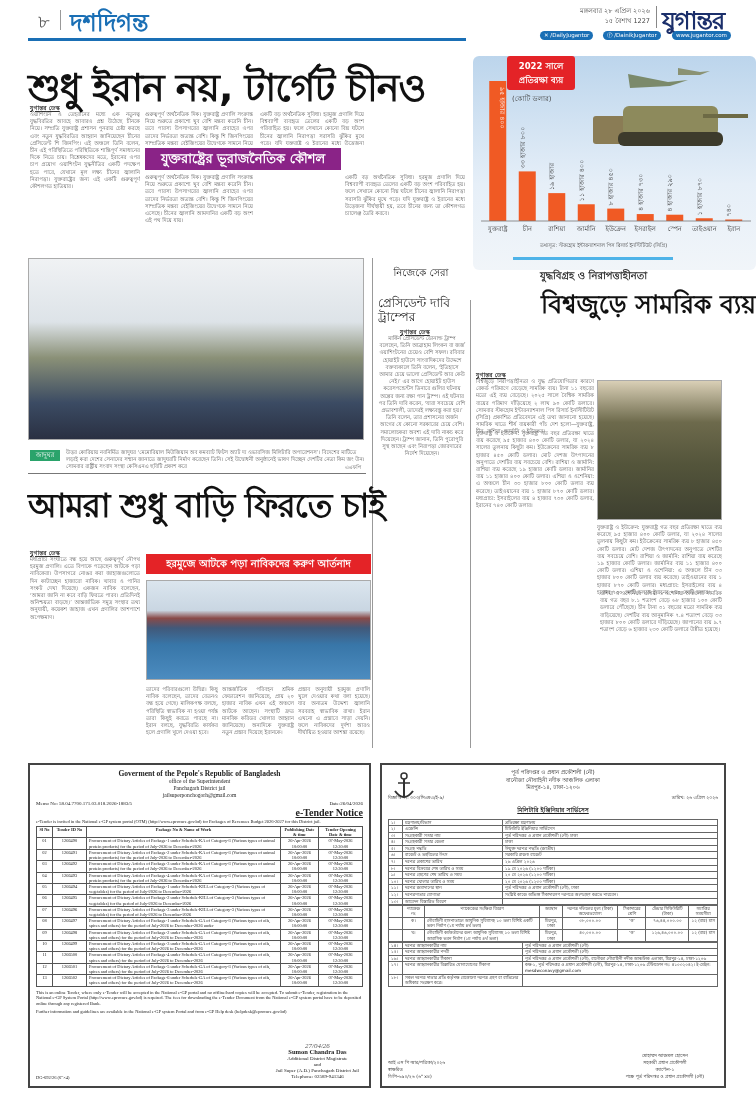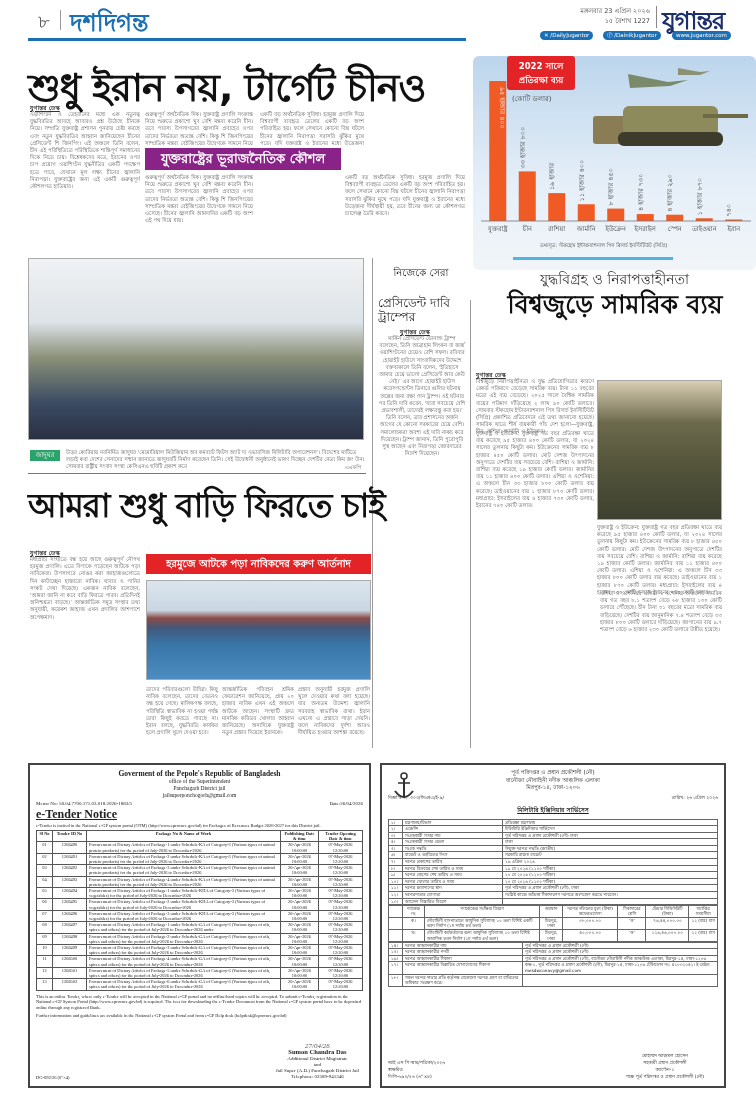--- a/index.html
+++ b/index.html
@@ -28,22 +28,22 @@
   #kicker-purple { left: 145px; top: 148px; width: 196px; height: 22px; background: #8a2387; color: #fff; font-size: 13px; font-weight: bold; text-align: center; line-height: 22px; }
 
   
   #chart-panel { left: 473px; top: 56px; width: 283px; height: 214px; background: linear-gradient(#bcd5ec, #e6eff8 60%, #f1f5f9); border-radius: 6px; overflow: hidden; }
   #chart-title-box { left: 507px; top: 56px; width: 68px; height: 34px; background: #e42327; color: #fff; font-size: 8.5px; font-weight: bold; text-align: center; line-height: 14px; padding-top: 3px; border-radius: 3px; }
   #chart-unit { left: 512px; top: 93px; font-size: 7px; color: #444; }
   #chart-svg { left: 473px; top: 56px; }
   #chart-source { left: 540px; top: 242px; font-size: 5px; color: #444; }
   #chart-underbar { left: 513px; top: 257px; width: 160px; height: 3px; background: #4fb3e8; }
 
-  #sub-kicker { left: 540px; top: 268px; font-size: 14px; color: #333; }
-  #headline-military { left: 474px; top: 288px; width: 282px; text-align: center; font-size: 25px; font-weight: bold; line-height: 33px; color: #111; }
+  #sub-kicker { left: 540px; top: 268px; font-size: 10px; color: #333; font-weight: bold; }
+  #headline-military { left: 474px; top: 288px; width: 282px; text-align: right; font-size: 25px; font-weight: bold; line-height: 33px; color: #111; }
 
   
   .photo { background: linear-gradient(180deg,#d7dde3,#b9a98d 55%,#4b5a6a); border: 1px solid #aaa; overflow: hidden; }
   #photo-kim { left: 28px; top: 258px; width: 336px; height: 182px; background: linear-gradient(180deg, #f0f2f4 0%, #dde3e8 35%, #8a9077 55%, #3b4b63 80%, #2a3042 100%); }
   #photo-ships { left: 146px; top: 580px; width: 225px; height: 100px; background: linear-gradient(180deg, #dbe5ee 0%, #c9d6e2 30%, #8a4a48 38%, #41597a 48%, #3876a8 65%, #4c8cc0 100%); }
   #photo-soldiers { left: 597px; top: 380px; width: 125px; height: 140px; background: linear-gradient(180deg, #d9cfb6 0%, #6d6a4c 30%, #54553b 60%, #3e4030 100%); }
 
   #caption-tag { left: 30px; top: 450px; width: 30px; height: 11px; background: #2aa36b; color: #fff; font-size: 6.5px; text-align: center; line-height: 11px; }
   #caption-text { left: 66px; top: 449px; width: 300px; font-size: 5.3px; line-height: 7.2px; color: #555; }
   #caption-rule { left: 28px; top: 473px; width: 338px; height: 1px; background: #777; }
@@ -54,21 +54,21 @@
   #mini-headline { left: 378px; top: 296px; width: 86px; text-align: left; font-size: 12px; line-height: 14px; color: #222; }
   #mini-kicker { left: 378px; top: 266px; width: 86px; text-align: center; font-size: 10px; line-height: 14px; color: #222; }
 
   .vrule { background: #999; width: 1px; }
 
   
   #tender { left: 28px; top: 763px; width: 343px; height: 325px; border: 2px solid #444; padding: 4px 6px; font-family: "Liberation Serif", serif; color: #222; }
   #tender .t-head { text-align: center; font-weight: bold; font-size: 7.5px; }
   #tender .t-sub { text-align: center; font-size: 5.5px; line-height: 7px; }
   #tender .memo-row { display: flex; justify-content: space-between; font-size: 5px; margin-top: 2px; }
-  #tender .t-title { text-align: left; font-weight: bold; font-size: 12px; text-decoration: underline; margin: 1px 0; }
+  #tender .t-title { text-align: right; font-weight: bold; font-size: 10px; text-decoration: underline; margin: 1px 0; }
   #tender .t-intro { font-size: 4.5px; margin-bottom: 2px; }
   #tender table { border-collapse: collapse; width: 100%; font-size: 4.4px; line-height: 5.2px; }
   #tender th, #tender td { border: 0.6px solid #555; padding: 0 2px; vertical-align: top; }
   #tender th { text-align: center; font-weight: bold; }
   #tender td.c { text-align: center; }
   #tender .t-foot { font-size: 4.5px; line-height: 5.6px; margin-top: 3px; }
   #tender .sig { position: absolute; right: 10px; bottom: 6px; text-align: center; font-size: 5px; line-height: 6px; }
   #tender .sig b { font-size: 6.5px; }
   #tender .dc { position: absolute; left: 6px; bottom: 6px; font-size: 4.5px; }
 
@@ -85,21 +85,21 @@
   #navy .n-foot-r { position: absolute; right: 20px; bottom: 6px; font-size: 4.5px; line-height: 7px; text-align: center; }
 </style>
 </head>
 <body>
 
 <div class="abs" id="hdr-pagenum">৮</div>
 <div class="abs" id="hdr-sep"></div>
 <div class="abs" id="hdr-section">দশদিগন্ত</div>
 <div class="abs" id="hdr-rule"></div>
 <div class="abs" id="hdr-date">
-  <div>মঙ্গলবার 23 এপ্রিল ২০২৬</div>
+  <div>মঙ্গলবার ২৮ এপ্রিল ২০২৬</div>
   <div>১৫ বৈশাখ 1227</div>
 </div>
 <div class="abs" id="hdr-sep2"></div>
 <div class="abs" id="hdr-logo">যুগান্তর</div>
 <div class="abs social" style="left:540px">
   <span>✕ </span><span>/DailyJugantor</span>
 </div>
 <div class="abs social" style="left:603px">
   <span>ⓕ </span><span>/DainikJugantor</span>
 </div>

